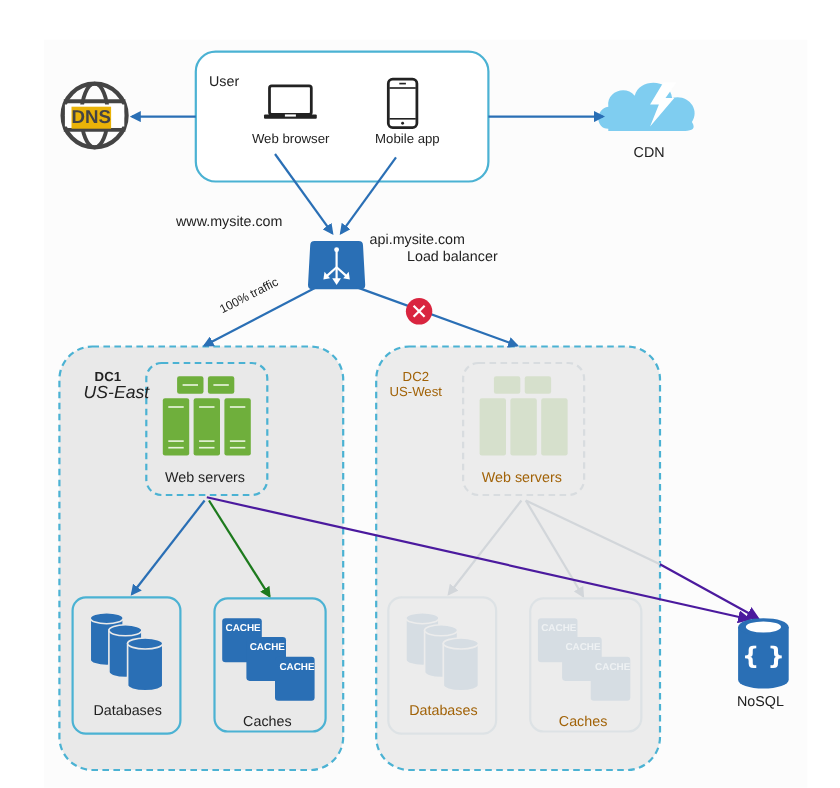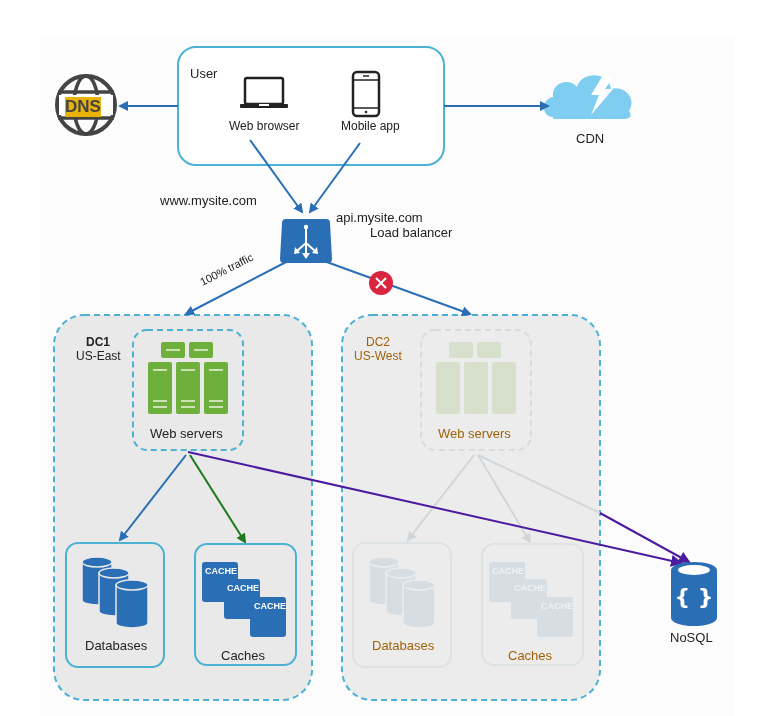--- a/index.html
+++ b/index.html
@@ -185,21 +185,21 @@
 <div class="lbl" style="left:229px;top:119px;font-size:12px;">Web browser</div>
 <div class="lbl" style="left:341px;top:119px;font-size:12px;">Mobile app</div>
 <div class="lbl" style="left:65px;top:97px;font-size:17px;font-weight:bold;color:#444;background:#eab308;">DNS</div>
 <div class="lbl" style="left:576px;top:131px;">CDN</div>
 <div class="lbl" style="left:160px;top:193px;">www.mysite.com</div>
 <div class="lbl" style="left:336px;top:184px;margin-top:26px;">api.mysite.com</div>
 <div class="lbl" style="left:334px;top:225px;margin-left:36px;">Load balancer</div>
 <div class="lbl" style="left:198px;top:277px;font-size:11px;transform:rotate(-27deg);transform-origin:left top;">100% traffic</div>
 
 <div class="lbl" style="left:86px;top:335px;font-size:12px;text-align:right;font-weight:bold;"><span>DC1</span></div>
-<div class="lbl" style="left:76px;top:349px;font-size:12px;">US-East</div>
+<div class="lbl" style="left:76px;top:349px;font-size:16px;font-style:italic;">US-East</div>
 <div class="lbl" style="left:150px;top:426px;">Web servers</div>
 <div class="lbl" style="left:85px;top:638px;">Databases</div>
 <div class="lbl" style="left:221px;top:648px;">Caches</div>
 <div class="lbl" style="left:205px;top:566px;font-size:9px;color:#fff;font-weight:bold;">CACHE</div>
 <div class="lbl" style="left:227px;top:583px;font-size:9px;color:#fff;font-weight:bold;">CACHE</div>
 <div class="lbl" style="left:254px;top:601px;font-size:9px;color:#fff;font-weight:bold;">CACHE</div>
 
 <div class="lbl faded" style="left:366px;top:335px;font-size:12px;">DC2</div>
 <div class="lbl faded" style="left:354px;top:349px;font-size:12px;text-align:center;">US-West</div>
 <div class="lbl faded" style="left:438px;top:426px;">Web servers</div>

